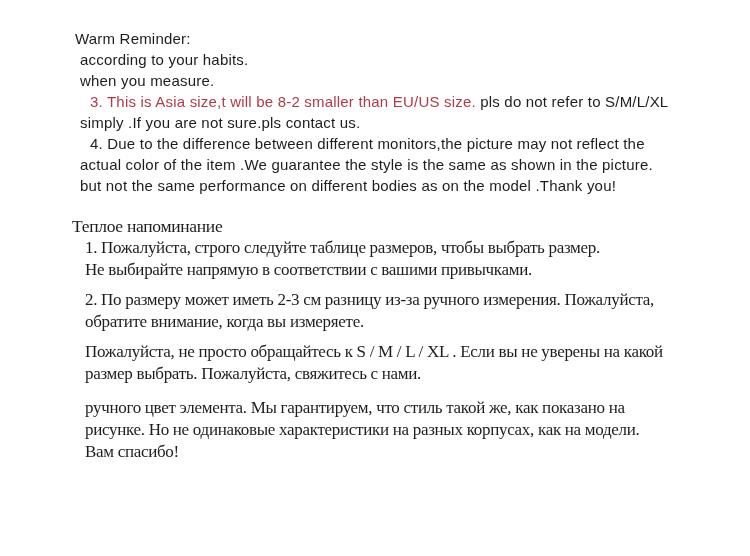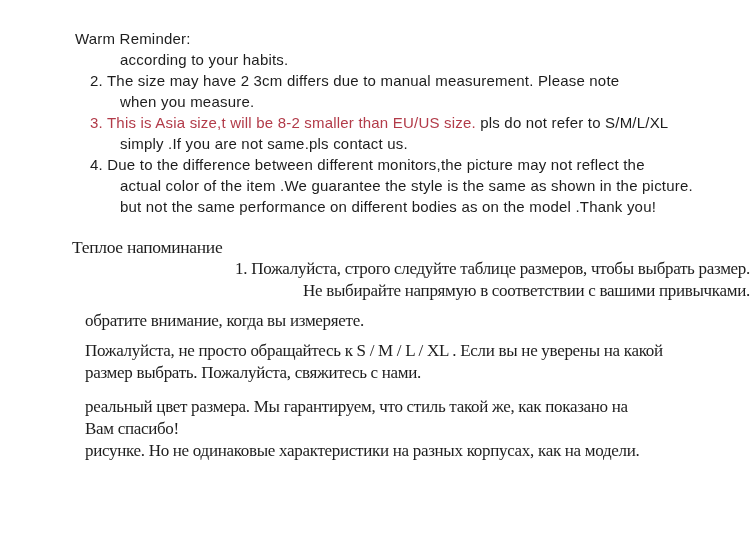--- a/index.html
+++ b/index.html
@@ -27,21 +27,21 @@
     margin: 0 0 0 75px;
     font-size: 15px;
     font-weight: normal;
     white-space: nowrap;
   }
   .en-first {
     margin-left: 90px;
     white-space: nowrap;
   }
   .en-cont {
-    margin-left: 120px;
+    margin-left: 80px;
     white-space: nowrap;
   }
   .red-en {
     color: var(--english-red, #b23b49);
   }
   
   .ru-section {
     margin-top: 19px;
     font-family: Liberation Serif, serif;
     font-size: 17px;
@@ -53,21 +53,20 @@
     margin: 0 0 0 64px;
     font-size: 17.5px;
     font-weight: normal;
     white-space: nowrap;
   }
   .ru-para {
     margin: 8px 0 0 0;
   }
   .ru-para.first {
     margin-top: 0;
-    text-align: right;
   }
   .ru-para.gap-lg {
     margin-top: 12px;
   }
   .ru-line {
     margin-left: 77px;
     white-space: nowrap;
   }
   .red-ru {
     color: var(--russian-red, #a8454f);
@@ -76,48 +75,48 @@
 </head>
 <body>
 
 <div class="page">
 
   <section class="en-section">
     <h2 class="en-heading">Warm Reminder:</h2>
 
     <div class="en-cont">according to your habits.</div>
 
-    <div class="en-first">2. The size may have 2 3cm differs due to manual measurement. Please note</div>
     <div class="en-cont">when you measure.</div>
 
     <div class="en-first"><span class="red-en">3. This is Asia size,t will be 8-2 smaller than EU/US size.</span><span> pls do not refer to S/M/L/XL</span></div>
-    <div class="en-cont">simply .If you are not same.pls contact us.</div>
+    <div class="en-cont">simply .If you are not sure.pls contact us.</div>
 
     <div class="en-first">4. Due to the difference between different monitors,the picture may not reflect the</div>
     <div class="en-cont">actual color of the item .We guarantee the style is the same as shown in the picture.</div>
     <div class="en-cont">but not the same performance on different bodies as on the model .Thank you!</div>
   </section>
 
   <section class="ru-section">
     <h2 class="ru-heading">Теплое напоминание</h2>
 
     <div class="ru-para first">
       <div class="ru-line">1. Пожалуйста, строго следуйте таблице размеров, чтобы выбрать размер.</div>
       <div class="ru-line">Не выбирайте напрямую в соответствии с вашими привычками.</div>
     </div>
 
     <div class="ru-para">
+      <div class="ru-line">2. По размеру может иметь 2-3 см разницу из-за ручного измерения. Пожалуйста,</div>
       <div class="ru-line">обратите внимание, когда вы измеряете.</div>
     </div>
 
     <div class="ru-para">
       <div class="ru-line">Пожалуйста, не просто обращайтесь к S / M / L / XL . Если вы не уверены на какой</div>
       <div class="ru-line">размер выбрать. Пожалуйста, свяжитесь с нами.</div>
     </div>
 
     <div class="ru-para gap-lg">
-      <div class="ru-line">реальный цвет размера. Мы гарантируем, что стиль такой же, как показано на</div>
+      <div class="ru-line">ручного цвет элемента. Мы гарантируем, что стиль такой же, как показано на</div>
+      <div class="ru-line">рисунке. Но не одинаковые характеристики на разных корпусах, как на модели.</div>
       <div class="ru-line">Вам спасибо!</div>
-      <div class="ru-line">рисунке. Но не одинаковые характеристики на разных корпусах, как на модели.</div>
     </div>
   </section>
 
 </div>
 
 </body></html>

